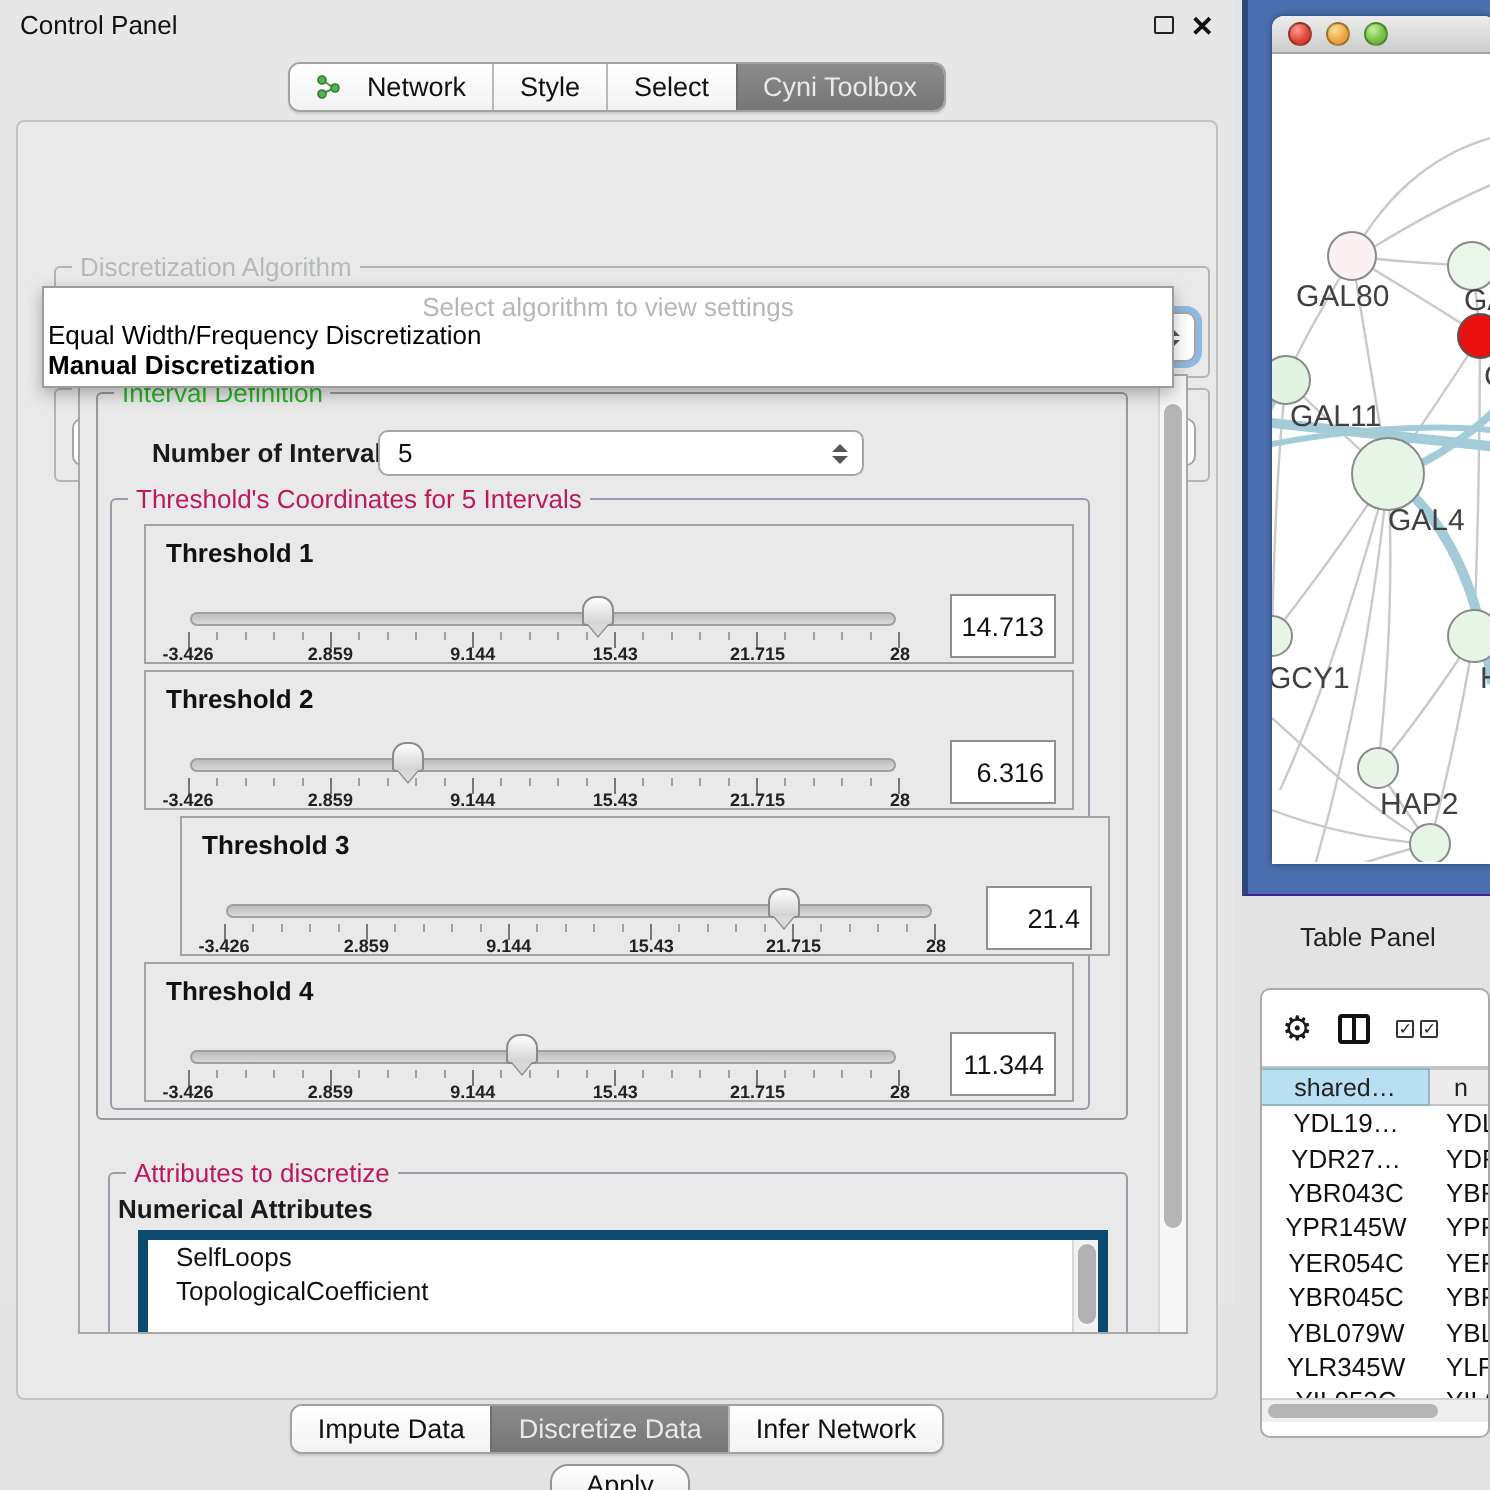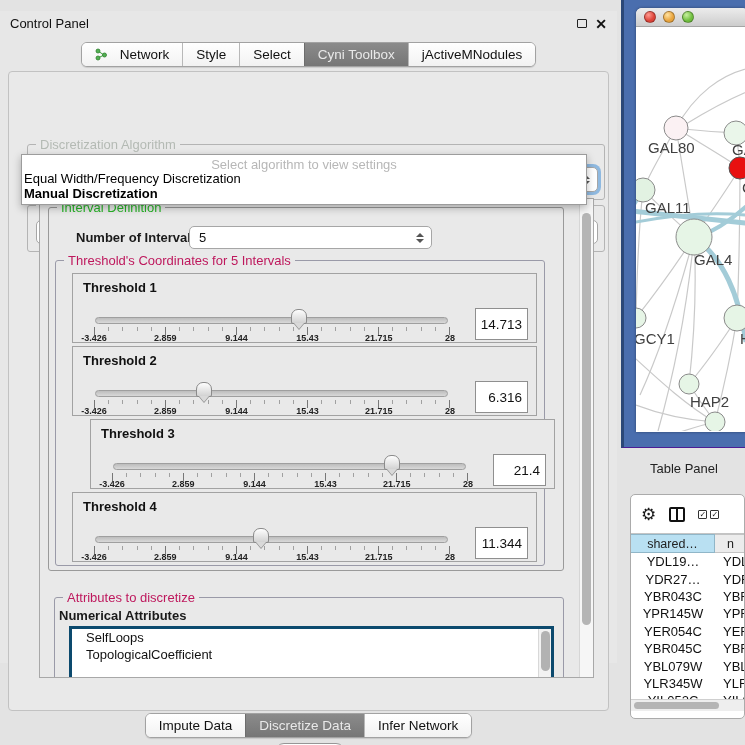--- a/index.html
+++ b/index.html
@@ -1,21 +1,21 @@
 <!DOCTYPE html>
 <html><head>
 <meta charset="utf-8">
 <style>
   * { margin:0; padding:0; box-sizing:border-box; }
   body { font-family:"Liberation Sans", sans-serif; }
   .root { position:relative; width:745px; height:745px; background:#e3e3e3; overflow:hidden;
           font-family:"Liberation Sans", sans-serif; color:#1a1a1a; }
 
   
-  .cp { position:absolute; left:0; top:11px; width:617px; height:652px; background:#e7e7e7; }
+  .cp { position:absolute; left:0; top:0; width:617px; height:652px; background:#e7e7e7; }
   .cp-titlebar { position:absolute; left:0; top:0; width:100%; height:25px; display:flex; align-items:center;
                  padding:0 10px; font-size:13px; color:#111; }
   .cp-title { flex:0 0 auto; }
   .cp-win-icons { margin-left:auto; display:flex; align-items:center; gap:8px; }
   .float-icon { width:10px; height:9px; border:1.5px solid #222; border-radius:1px; }
   .close-icon { font-size:14px; font-weight:bold; color:#111; line-height:14px; }
 
   
   .segbar { position:absolute; left:0; width:617px; display:flex; justify-content:center; }
   .segbar.top { top:31px; }
@@ -82,21 +82,21 @@
   .tick-labels { position:absolute; left:21px; top:59px; width:356px; height:10px; font-size:9px; font-weight:bold; color:#222; }
   .tick-labels span { position:absolute; transform:translateX(-50%); white-space:nowrap; }
   .tick-labels span:nth-child(1){left:0%;} .tick-labels span:nth-child(2){left:20%;}
   .tick-labels span:nth-child(3){left:40%;} .tick-labels span:nth-child(4){left:60%;}
   .tick-labels span:nth-child(5){left:80%;} .tick-labels span:nth-child(6){left:100%;}
   .value-box { position:absolute; right:8px; top:34px; width:53px; height:32px; background:#fff;
                border:1px solid #8f8f8f; font-size:13.5px; color:#111; display:flex; align-items:center;
                justify-content:flex-end; padding-right:5px; }
 
   
-  .attr-list { position:absolute; background:#fff; border:3px solid #0c4a6e; font-size:13px; overflow:hidden; }
+  .attr-list { position:absolute; background:#fff; border:5px solid #0c4a6e; font-size:13px; overflow:hidden; }
   .attr-item { padding-left:14px; height:17px; line-height:17px; color:#111; white-space:nowrap; }
   .list-scroll { position:absolute; right:0; top:0; width:13px; height:100%; background:#f2f2f2;
                  border-left:1px solid #d8d8d8; }
   .list-scroll .thumb { position:absolute; left:2px; top:2px; width:9px; height:40px; background:#b2b2b2; border-radius:5px; }
 
   .apply-btn { position:absolute; left:266px; top:671px; width:70px; height:21px;
                background:linear-gradient(#ffffff,#ededed); border:1px solid #969696; border-radius:9px;
                font-size:13.5px; color:#111; display:flex; align-items:center; justify-content:center; }
 
   
@@ -166,23 +166,20 @@
           <span>Network</span>
         </div>
         <div class="seg">
           <span>Style</span>
         </div>
         <div class="seg">
           <span>Select</span>
         </div>
         <div class="seg selected">
           <span>Cyni Toolbox</span>
-        </div>
-        <div class="seg">
-          <span>jActiveMNodules</span>
         </div>
       </div>
     </div>
 
     <div class="main">
 
       <div class="group" style="left:18px; top:72px; width:578px; height:56px;">
         <span class="group-title t-faint">Discretization Algorithm</span>
         <div class="combo focused" style="left:8px; top:22px; width:562px; height:25px;">
           <span class="spin">

